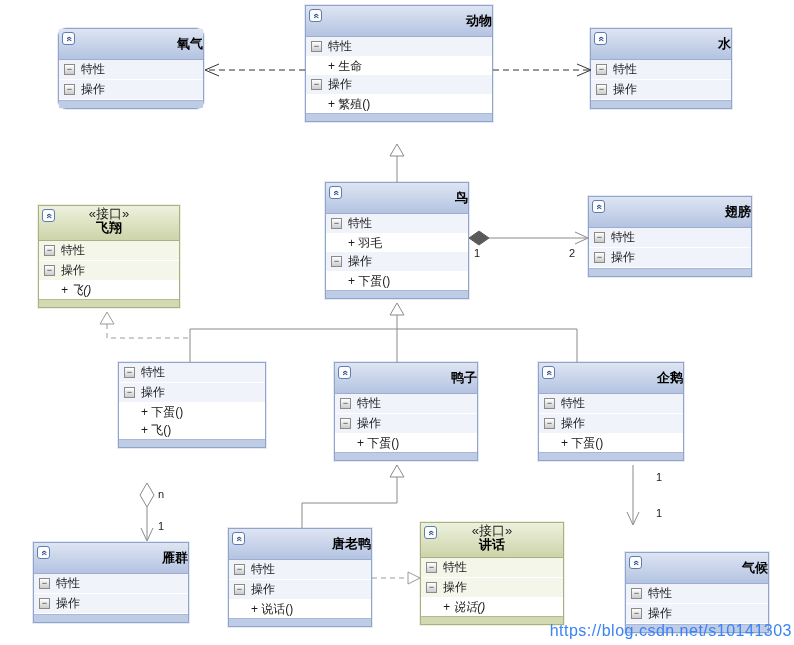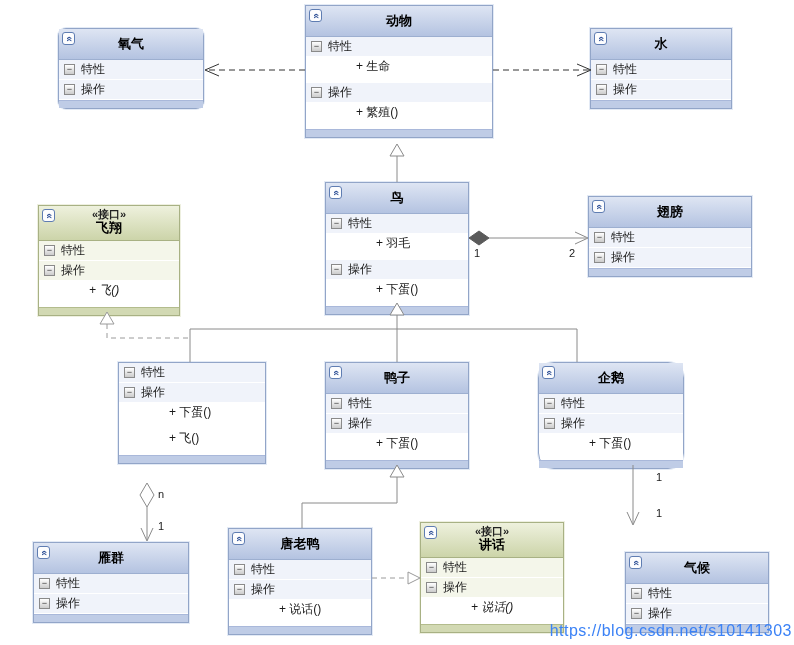--- a/index.html
+++ b/index.html
@@ -2,41 +2,41 @@
 <html><head>
 <meta charset="utf-8">
 <style>
   * { margin:0; padding:0; box-sizing:border-box; }
   html,body { background:#ffffff; }
   body { font-family:"Liberation Sans","DejaVu Sans",sans-serif; }
   .canvas { position:relative; width:794px; height:645px; background:#ffffff; overflow:hidden; }
 
   .uml { position:absolute; border:1px solid #92a5c8; background:#ffffff;
          box-shadow:0 0 0 1px #e3eaf5; font-size:12px; color:#1a1a1a; }
-  .uml .hdr { position:relative; height:31px; display:flex; align-items:center; justify-content:center;
+  .uml .hdr { position:relative; height:31px; display:flex; align-items:center; justify-content:flex-end;
               background:linear-gradient(#dee5f3,#b4c3e1); border-bottom:1px solid #9dafd0; }
   .uml .title { font-weight:bold; font-size:13px; color:#000; }
-  .uml .stereo { font-size:11px; color:#222; line-height:10px;font-weight:bold; }
+  .uml .stereo { font-size:13px; color:#222; line-height:10px; }
 
   .uml.iface { border-color:#a8b184; box-shadow:0 0 0 1px #eef0e0; }
   .uml.iface .hdr { height:35px; flex-direction:column; justify-content:center;
                     background:linear-gradient(#eef1dd,#ccd4a9); border-bottom-color:#a8b184; }
 
   .chev { position:absolute; left:3px; top:3px; width:13px; height:13px; border:1px solid #5f7db2;
           border-radius:3px; background:#fdfdfe; color:#2d4f96; display:flex; align-items:center;
           justify-content:center; overflow:hidden; }
   .chev span { transform:rotate(90deg); font-size:10px; font-weight:bold; line-height:1; }
 
   .sec { display:flex; align-items:center; gap:6px; height:20px; padding-left:5px;
          background:#f0f3fa; border-bottom:1px solid #ffffff; }
   .uml.iface .sec { background:#f4f6ea; }
   .minus { flex:0 0 auto; width:11px; height:11px; border:1px solid #8a8a8a;
            background:linear-gradient(#ffffff,#cccccc); font-size:9px; line-height:9px;
            text-align:center; color:#333; }
-  .item { height:26px; line-height:18px; padding-left:22px; background:#ffffff; white-space:nowrap;margin-left:28px; }
+  .item { height:18px; line-height:18px; padding-left:22px; background:#ffffff; white-space:nowrap; }
   .item.it { font-style:italic; }
   .ftr { height:8px; background:#bfcce6; border-top:1px solid #a9b8da; }
   .uml.iface .ftr { background:#d2d9b3; border-top-color:#b3bc8d; }
 
   .mult { position:absolute; font-size:11px; line-height:11px; color:#1a1a1a; }
   .watermark { position:absolute; right:2px; bottom:5px; font-size:16px; color:#3b82f6; letter-spacing:.5px; }
   svg.wires { position:absolute; left:0; top:0; pointer-events:none; }
 </style>
 </head>
 <body>
@@ -164,40 +164,40 @@
       </div>
     <div class="sec">
         <span class="minus">−</span>
         <span>操作</span>
       </div>
     <div class="item">+ 下蛋()</div>
     <div class="item">+ 飞()</div>
     <div class="ftr"></div>
   </div>
 
-  <div class="uml" style="left:325px; top:362px; width:144px;">
+  <div class="uml" style="left:334px; top:362px; width:144px;">
     <div class="hdr">
       <span class="chev">
           <span>«</span>
         </span>
       <span class="title">鸭子</span>
     </div>
     <div class="sec">
         <span class="minus">−</span>
         <span>特性</span>
       </div>
     <div class="sec">
         <span class="minus">−</span>
         <span>操作</span>
       </div>
     <div class="item">+ 下蛋()</div>
     <div class="ftr"></div>
   </div>
 
-  <div class="uml" style="left:538px; top:362px; width:146px;border-radius:16px;">
+  <div class="uml" style="left:538px; top:362px; width:146px;">
     <div class="hdr">
       <span class="chev">
           <span>«</span>
         </span>
       <span class="title">企鹅</span>
     </div>
     <div class="sec">
         <span class="minus">−</span>
         <span>特性</span>
       </div>

